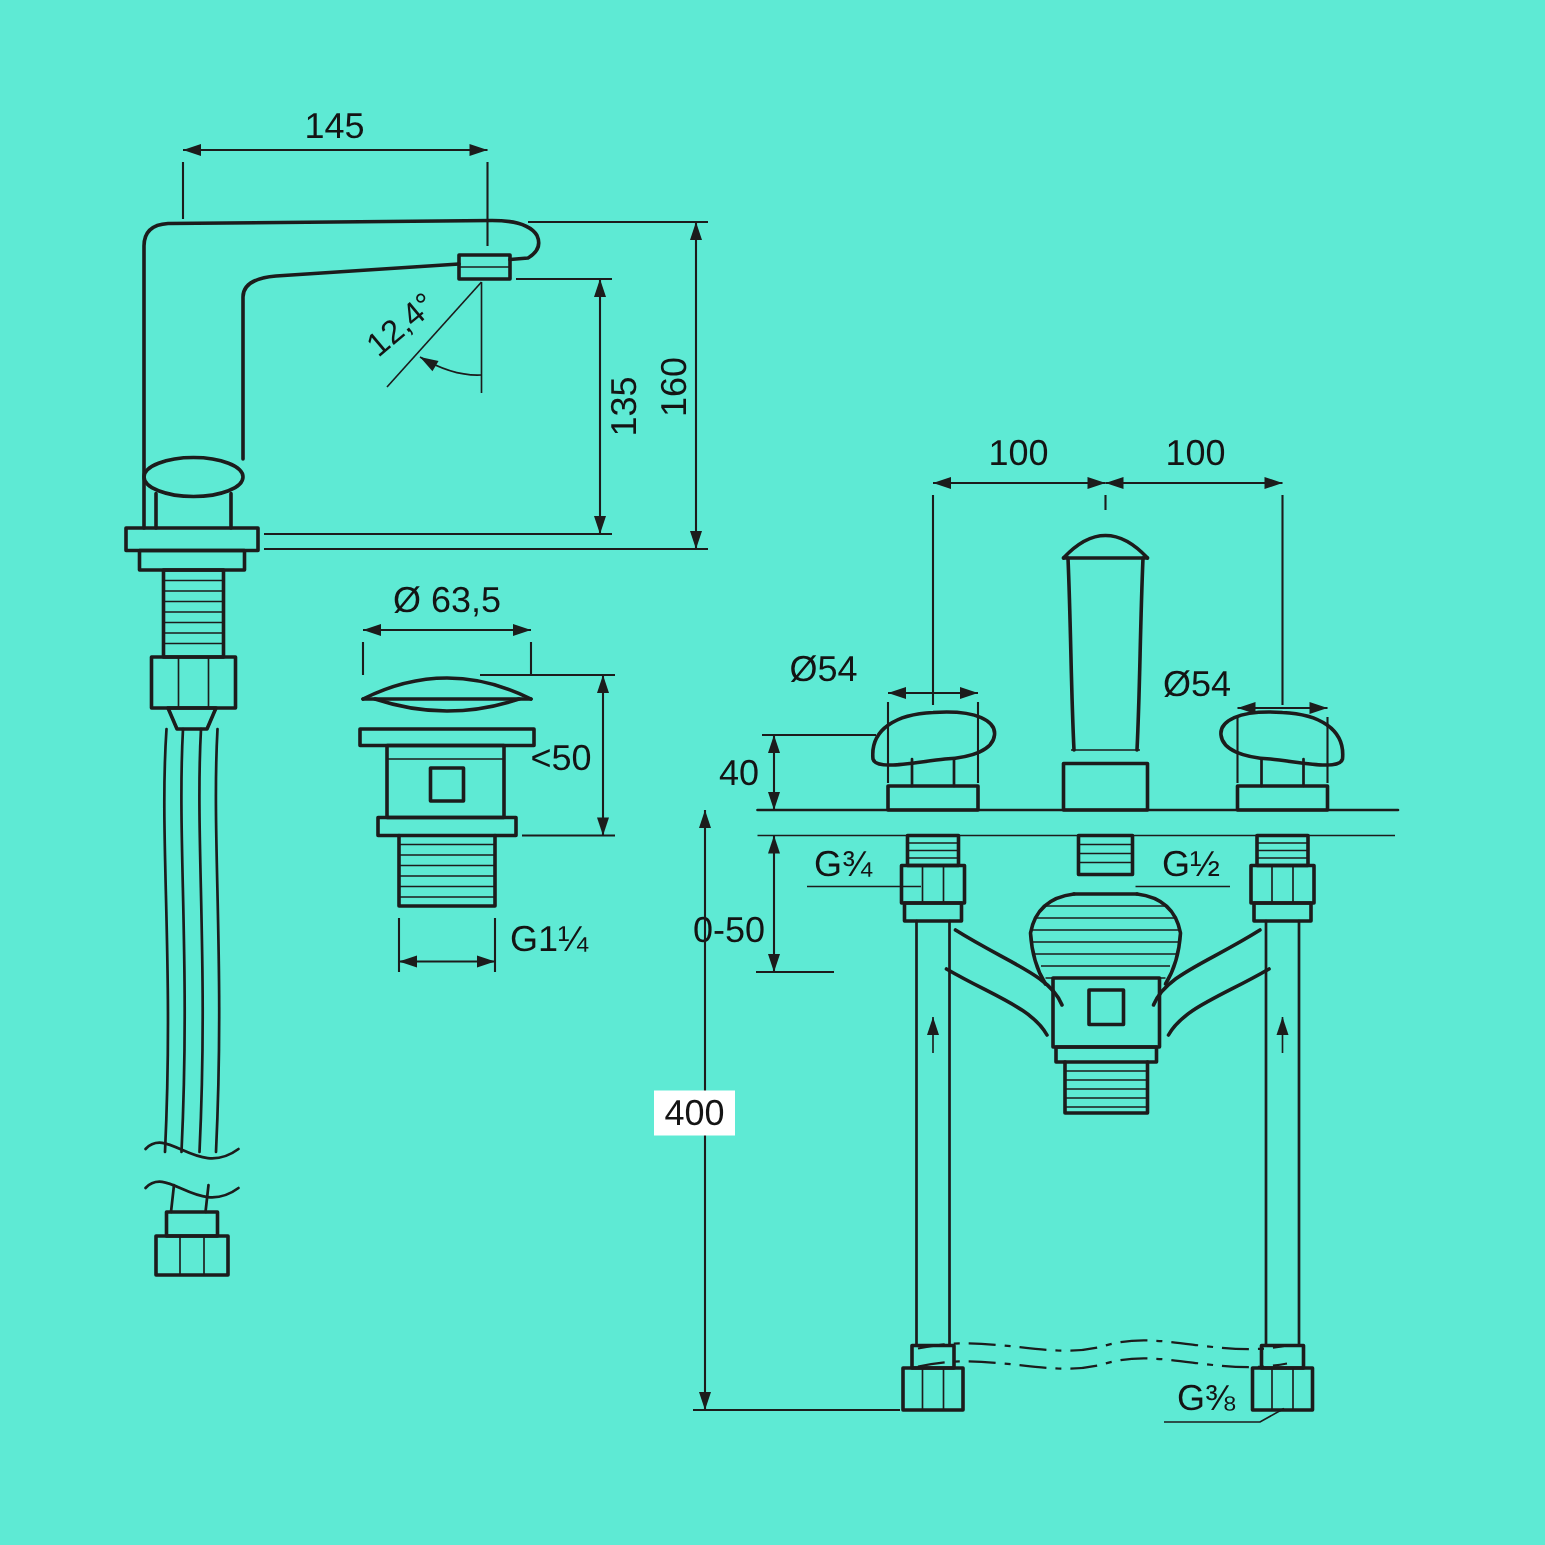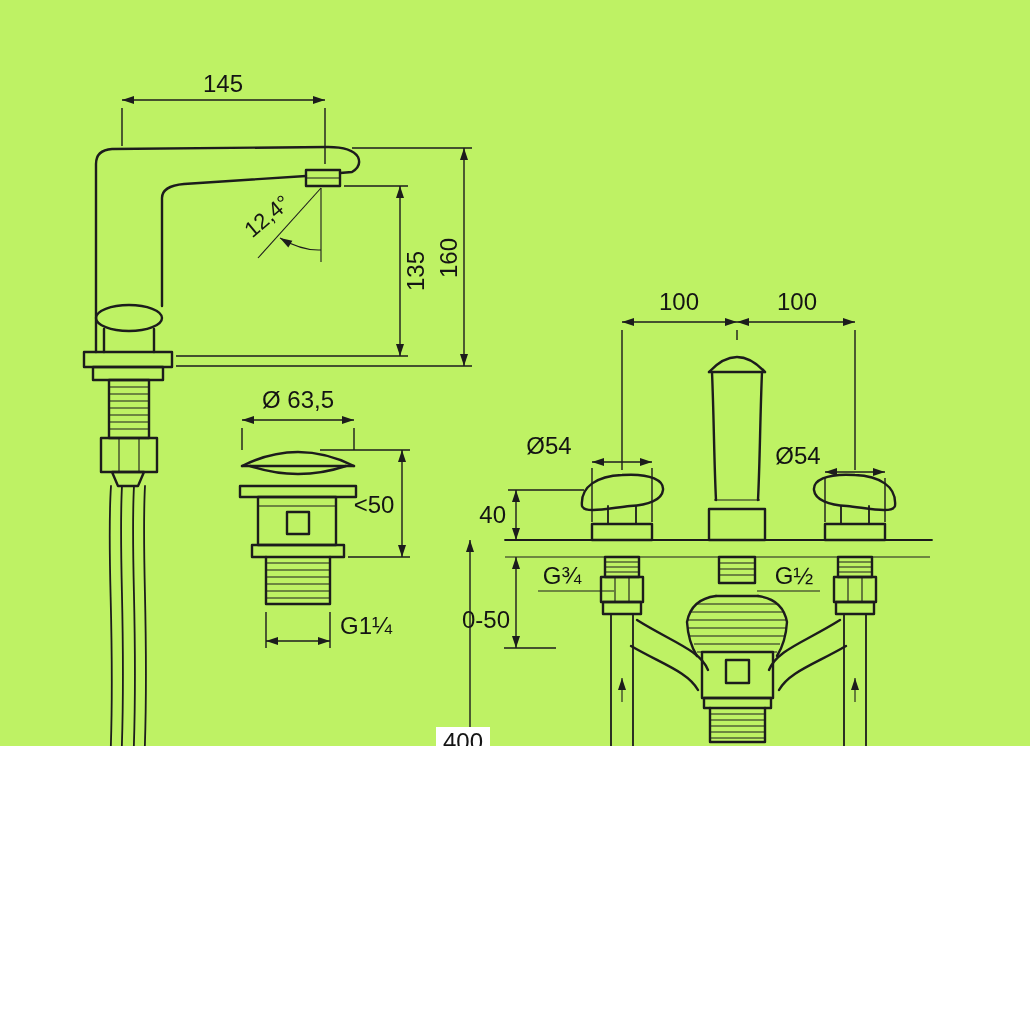--- a/index.html
+++ b/index.html
@@ -1,16 +1,16 @@
 <!DOCTYPE html>
 <html><head>
 <meta charset="utf-8">
 <style>
   html,body{margin:0;padding:0;background:#ffffff;}
-  .stage{width:1030px;height:746px;background:#bef264;position:relative;overflow:hidden;}
+  .stage{width:1030px;height:1030px;background:#5eead4;position:relative;overflow:hidden;}
   svg{display:block;}
   .o{fill:none;stroke:#1c1c1c;stroke-width:2.4;stroke-linecap:round;stroke-linejoin:round;}
   .o2{fill:none;stroke:#1c1c1c;stroke-width:1.8;stroke-linecap:round;stroke-linejoin:round;}
   .d{fill:none;stroke:#1c1c1c;stroke-width:1.4;}
   .t{fill:none;stroke:#1c1c1c;stroke-width:1.1;}
   .dash{fill:none;stroke:#1c1c1c;stroke-width:1.5;stroke-dasharray:18 6 4 6;}
   text{font-family:"Liberation Sans","DejaVu Sans",sans-serif;font-size:24px;fill:#141414;}
   .small{font-size:22px;}
 </style>
 </head>

